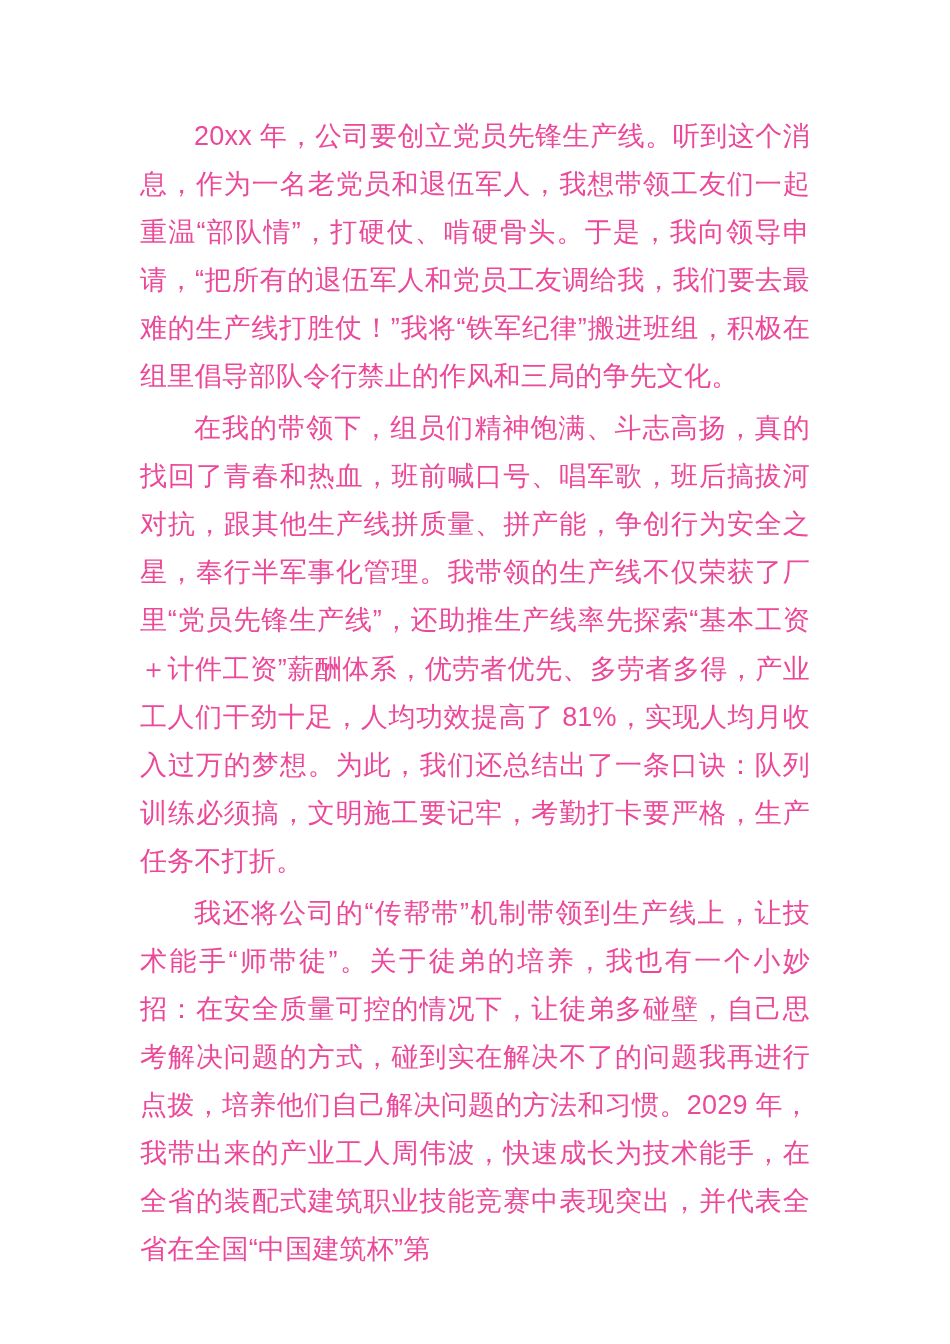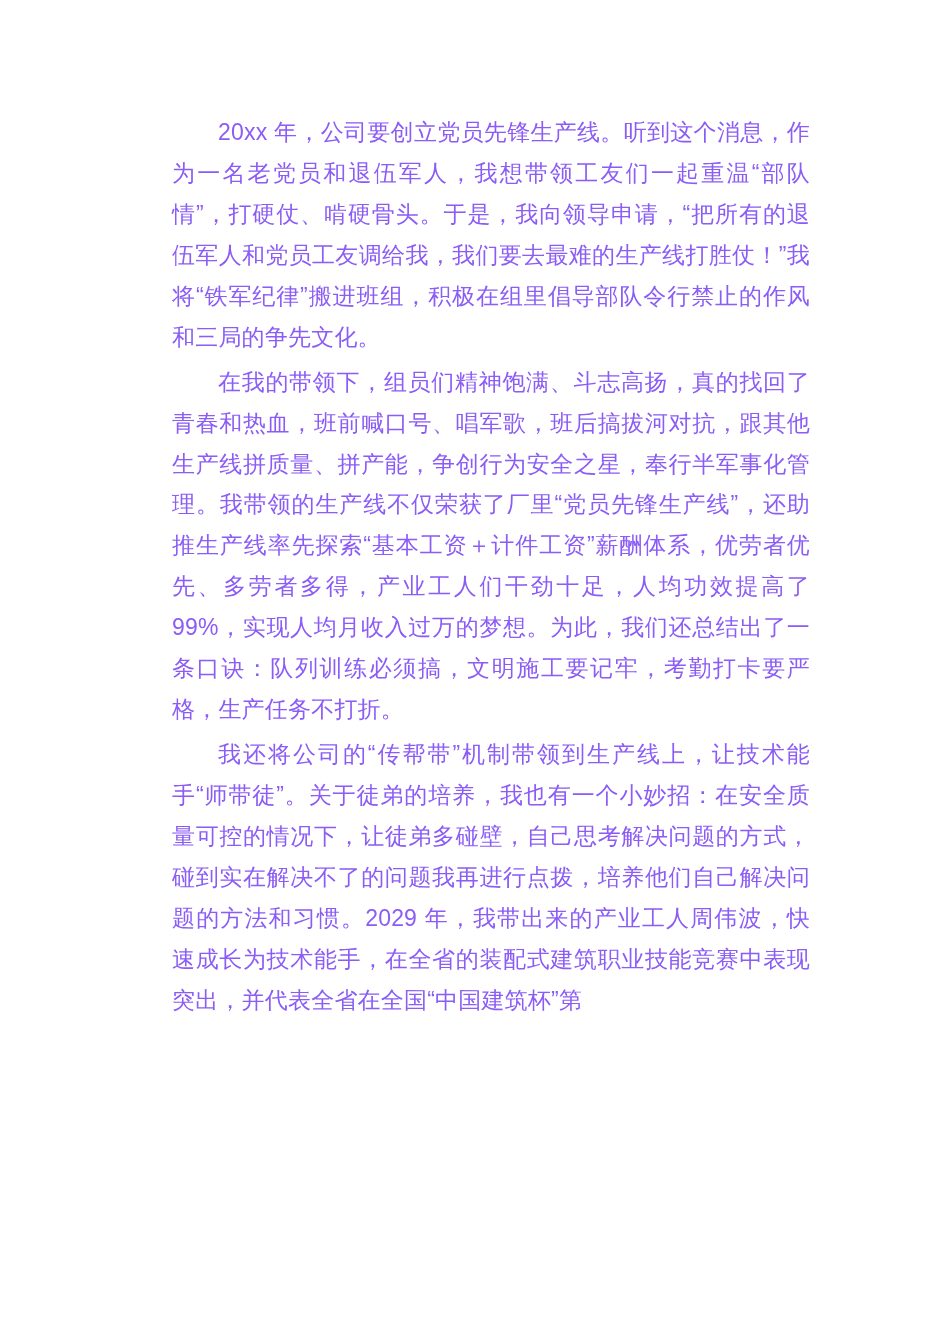--- a/index.html
+++ b/index.html
@@ -16,35 +16,34 @@
   }
   #page {
     position: relative;
     width: 950px;
     height: 1344px;
     background: #ffffff;
     box-sizing: border-box;
     padding: 112px 140px 0 140px;
   }
   .doc-body {
-    font-size: 23px;
+    font-size: 27px;
     line-height: 1.78;
     text-align: justify;
     text-justify: inter-ideograph;
     letter-spacing: 0.2px;
-    color: #8b5cf6;
-    margin-left: 32px;
+    color: #ec4899;
   }
   .para {
     margin: 0 0 4px 0;
     text-indent: 2em;
   }
 </style>
 </head>
 <body>
 
 <div id="page">
   <div class="doc-body">
     <p class="para">20xx 年，公司要创立党员先锋生产线。听到这个消息，作为一名老党员和退伍军人，我想带领工友们一起重温“部队情”，打硬仗、啃硬骨头。于是，我向领导申请，“把所有的退伍军人和党员工友调给我，我们要去最难的生产线打胜仗！”我将“铁军纪律”搬进班组，积极在组里倡导部队令行禁止的作风和三局的争先文化。</p>
-    <p class="para">在我的带领下，组员们精神饱满、斗志高扬，真的找回了青春和热血，班前喊口号、唱军歌，班后搞拔河对抗，跟其他生产线拼质量、拼产能，争创行为安全之星，奉行半军事化管理。我带领的生产线不仅荣获了厂里“党员先锋生产线”，还助推生产线率先探索“基本工资＋计件工资”薪酬体系，优劳者优先、多劳者多得，产业工人们干劲十足，人均功效提高了 99%，实现人均月收入过万的梦想。为此，我们还总结出了一条口诀：队列训练必须搞，文明施工要记牢，考勤打卡要严格，生产任务不打折。</p>
+    <p class="para">在我的带领下，组员们精神饱满、斗志高扬，真的找回了青春和热血，班前喊口号、唱军歌，班后搞拔河对抗，跟其他生产线拼质量、拼产能，争创行为安全之星，奉行半军事化管理。我带领的生产线不仅荣获了厂里“党员先锋生产线”，还助推生产线率先探索“基本工资＋计件工资”薪酬体系，优劳者优先、多劳者多得，产业工人们干劲十足，人均功效提高了 81%，实现人均月收入过万的梦想。为此，我们还总结出了一条口诀：队列训练必须搞，文明施工要记牢，考勤打卡要严格，生产任务不打折。</p>
     <p class="para">我还将公司的“传帮带”机制带领到生产线上，让技术能手“师带徒”。关于徒弟的培养，我也有一个小妙招：在安全质量可控的情况下，让徒弟多碰壁，自己思考解决问题的方式，碰到实在解决不了的问题我再进行点拨，培养他们自己解决问题的方法和习惯。2029 年，我带出来的产业工人周伟波，快速成长为技术能手，在全省的装配式建筑职业技能竞赛中表现突出，并代表全省在全国“中国建筑杯”第</p>
   </div>
 </div>
 
 </body></html>

